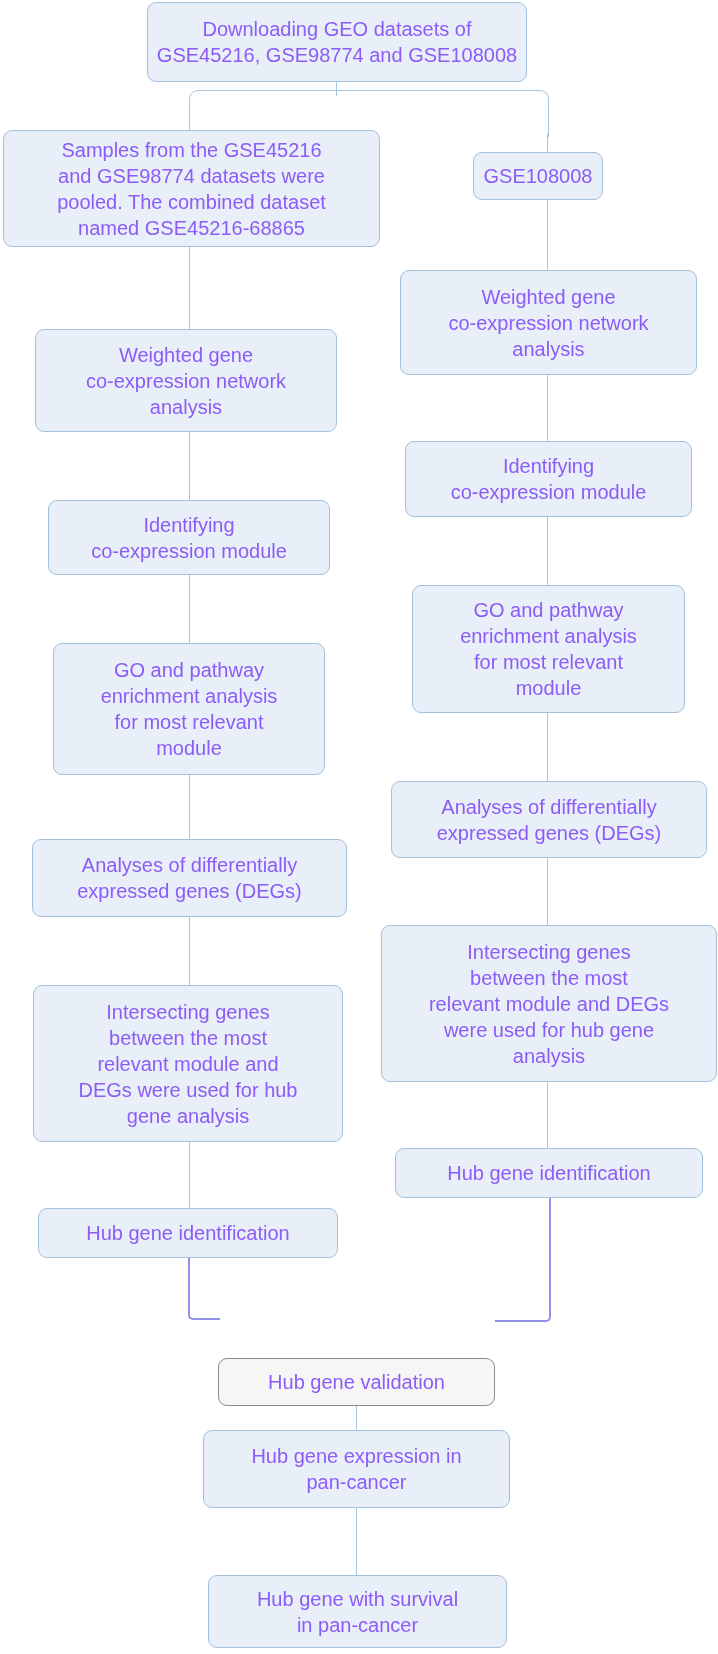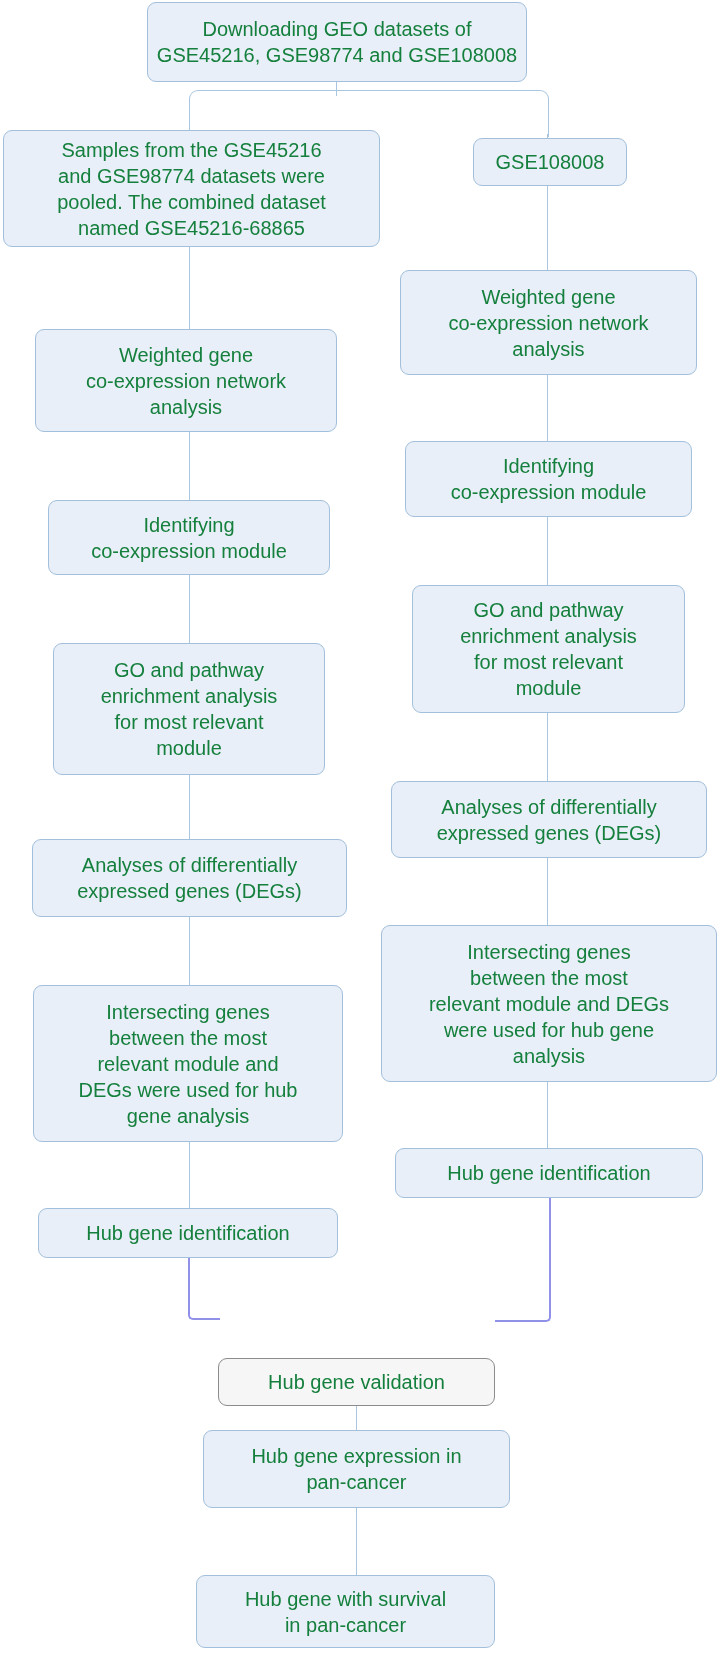--- a/index.html
+++ b/index.html
@@ -12,52 +12,52 @@
   }
   
   .node{
     position:absolute;
     box-sizing:border-box;
     display:flex;align-items:center;justify-content:center;
     text-align:center;
     background:#e9eff8;
     border:1.5px solid #a2c0dc;
     border-radius:9px;
-    color:#15803d;
+    color:#8b5cf6;
     font-size:20px;line-height:26px;
     white-space:pre-line;
     z-index:2;
     padding:4px 6px;
   }
   .node.gray{
     background:#f6f6f6;
     border-color:#8c8c8c;
     margin-top:43px;
   }
   
   .n-root      {left:147px;top:2px;   width:380px;height:80px;}
   .n-pooled    {left:3px;  top:130px; width:377px;height:117px;}
   .n-wgcna-l   {left:35px; top:329px; width:302px;height:103px;}
   .n-module-l  {left:48px; top:500px; width:282px;height:75px;}
   .n-go-l      {left:53px; top:643px; width:272px;height:132px;}
   .n-degs-l    {left:32px; top:839px; width:315px;height:78px;}
   .n-inter-l   {left:33px; top:985px; width:310px;height:157px;}
   .n-hubid-l   {left:38px; top:1208px;width:300px;height:50px;}
   
-  .n-gse       {left:473px;top:138px; width:154px;height:48px;}
+  .n-gse       {left:473px;top:152px; width:130px;height:48px;}
   .n-wgcna-r   {left:400px;top:270px; width:297px;height:105px;}
   .n-module-r  {left:405px;top:441px; width:287px;height:76px;}
   .n-go-r      {left:412px;top:585px; width:273px;height:128px;}
   .n-degs-r    {left:391px;top:781px; width:316px;height:77px;}
   .n-inter-r   {left:381px;top:925px; width:336px;height:157px;}
   .n-hubid-r   {left:395px;top:1148px;width:308px;height:50px;}
   
   .n-valid     {left:218px;top:1315px;width:277px;height:48px;}
   .n-expr      {left:203px;top:1430px;width:307px;height:78px;}
-  .n-surv      {left:196px;top:1575px;width:299px;height:73px;}
+  .n-surv      {left:208px;top:1575px;width:299px;height:73px;}
 
   
   .line{position:absolute;z-index:1;}
   .vline{border-left:1.5px solid #a9c6e0;width:0;}
   
   .c-root-stub {left:336px;top:80px;height:16px;}
   
   .c-branch{
     left:189px;top:90px;width:358px;height:46px;
     border-top:1.5px solid #a9c6e0;

